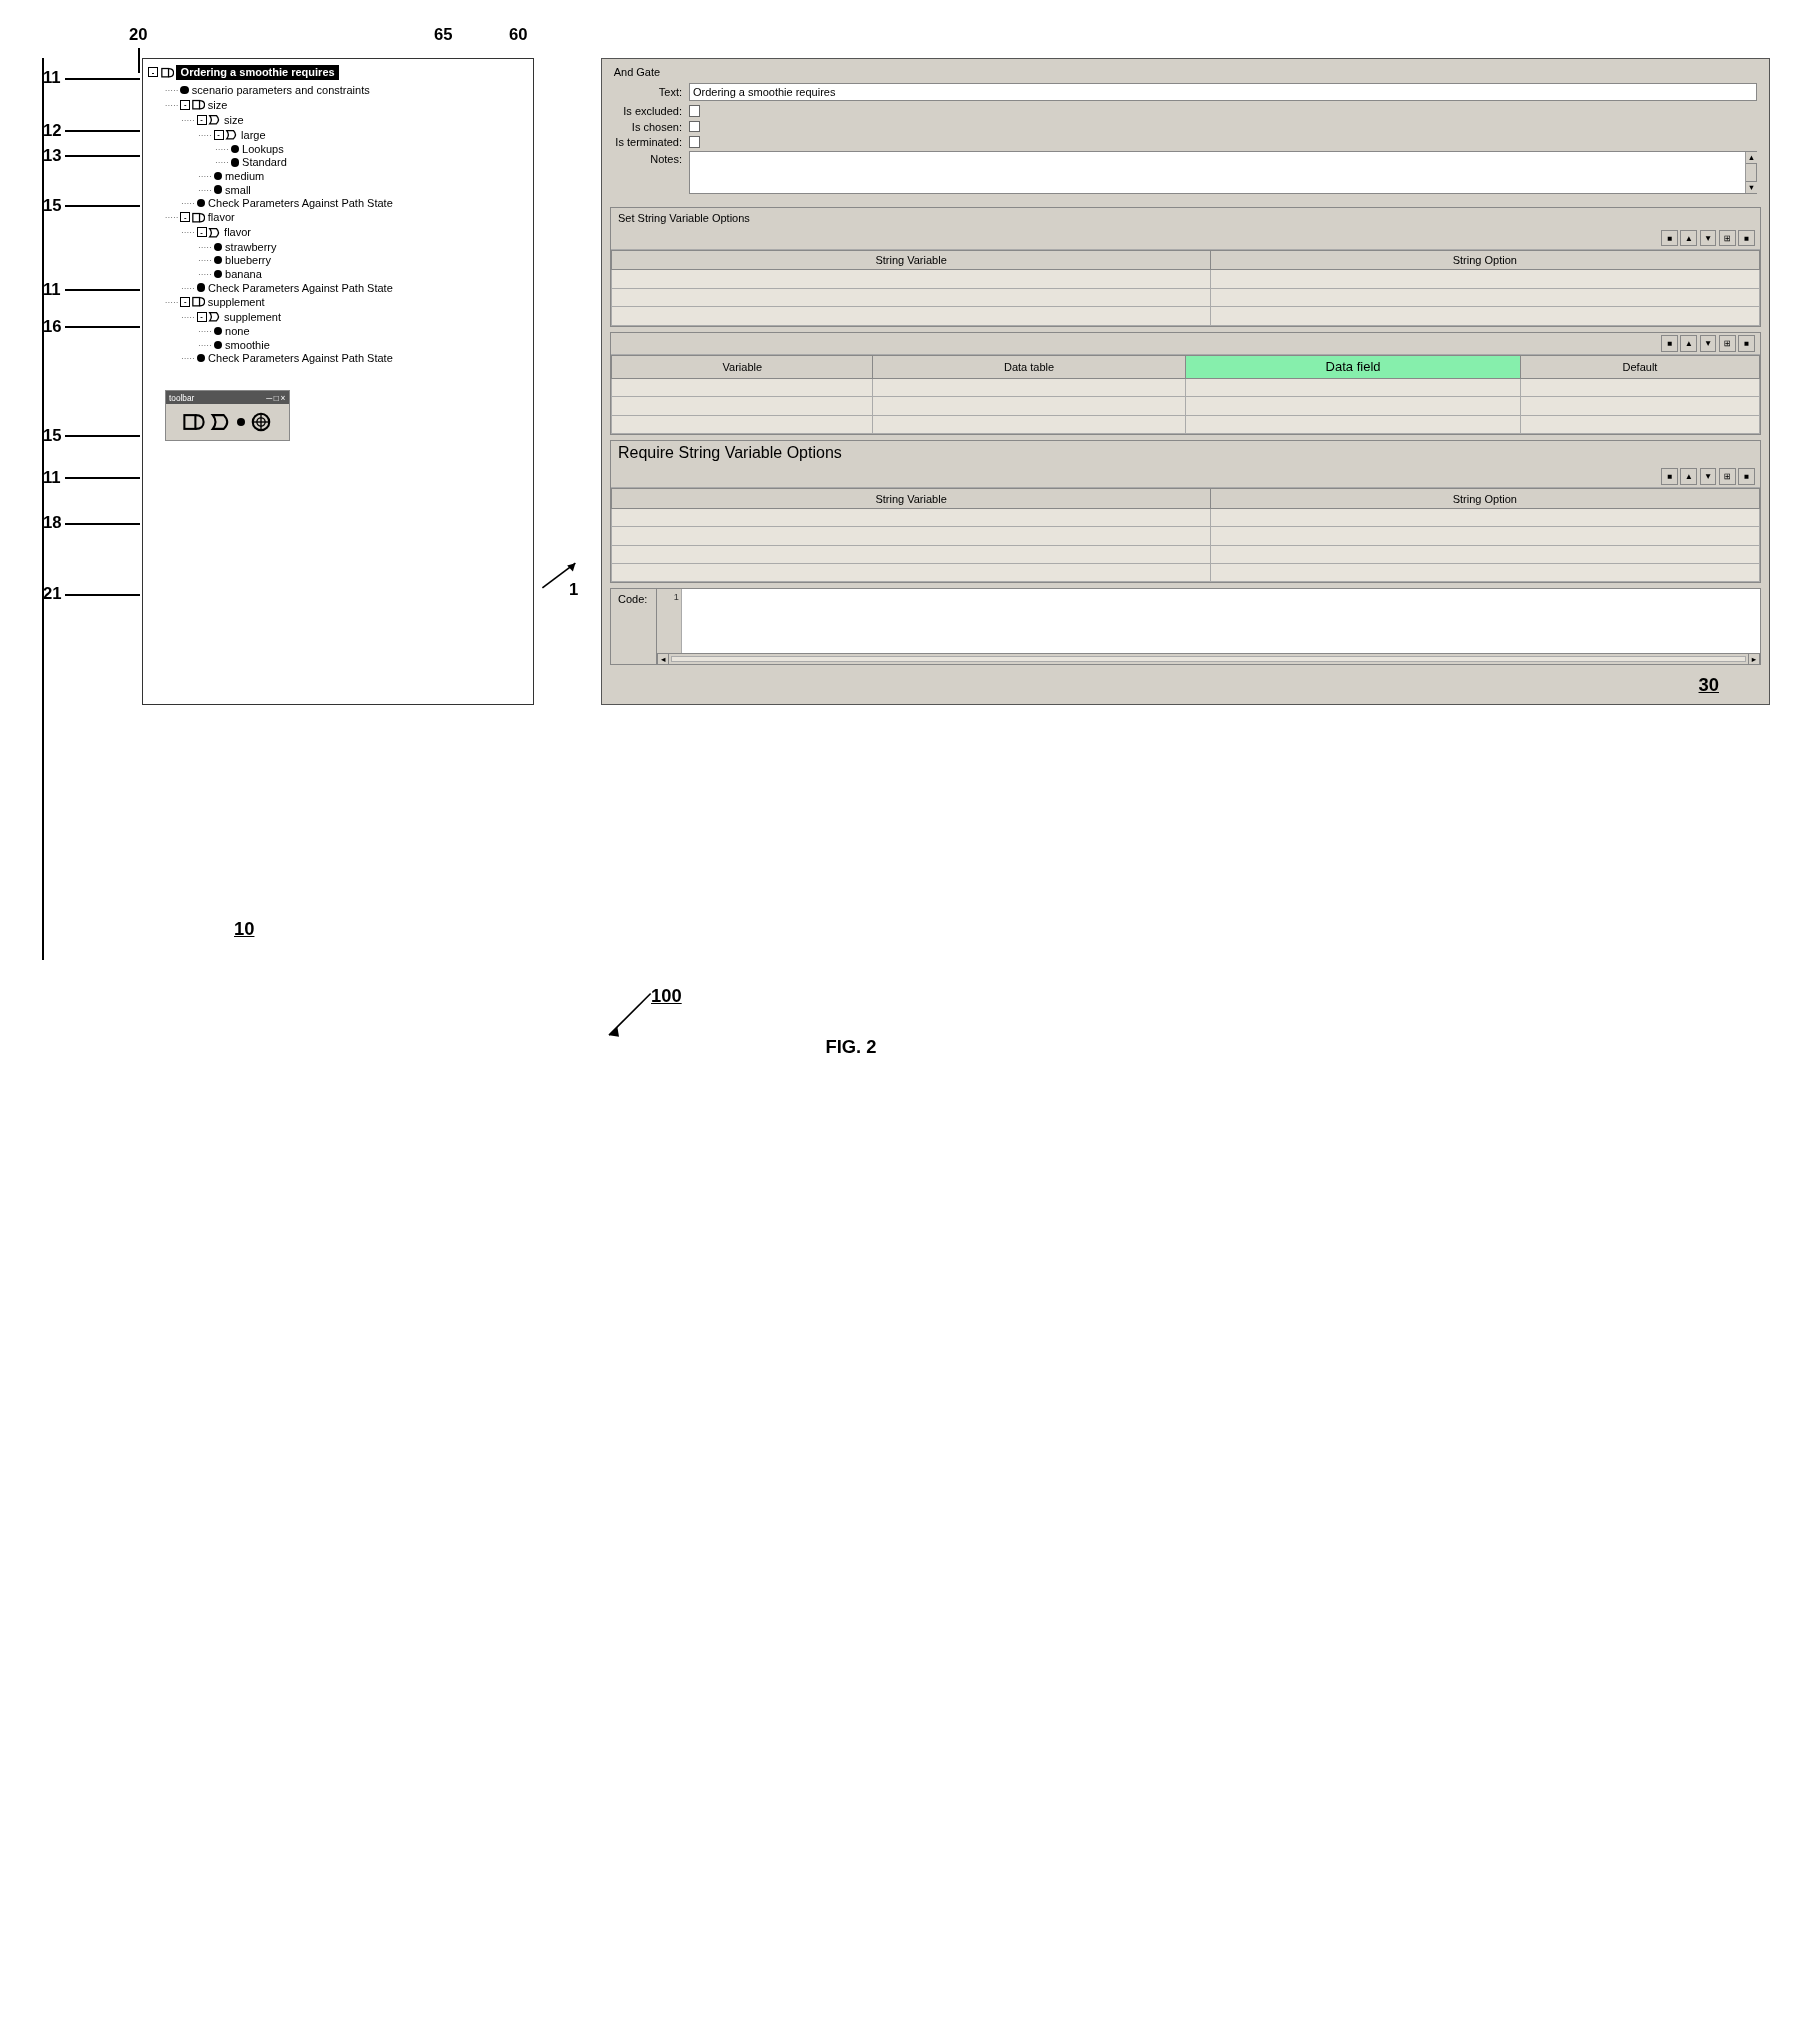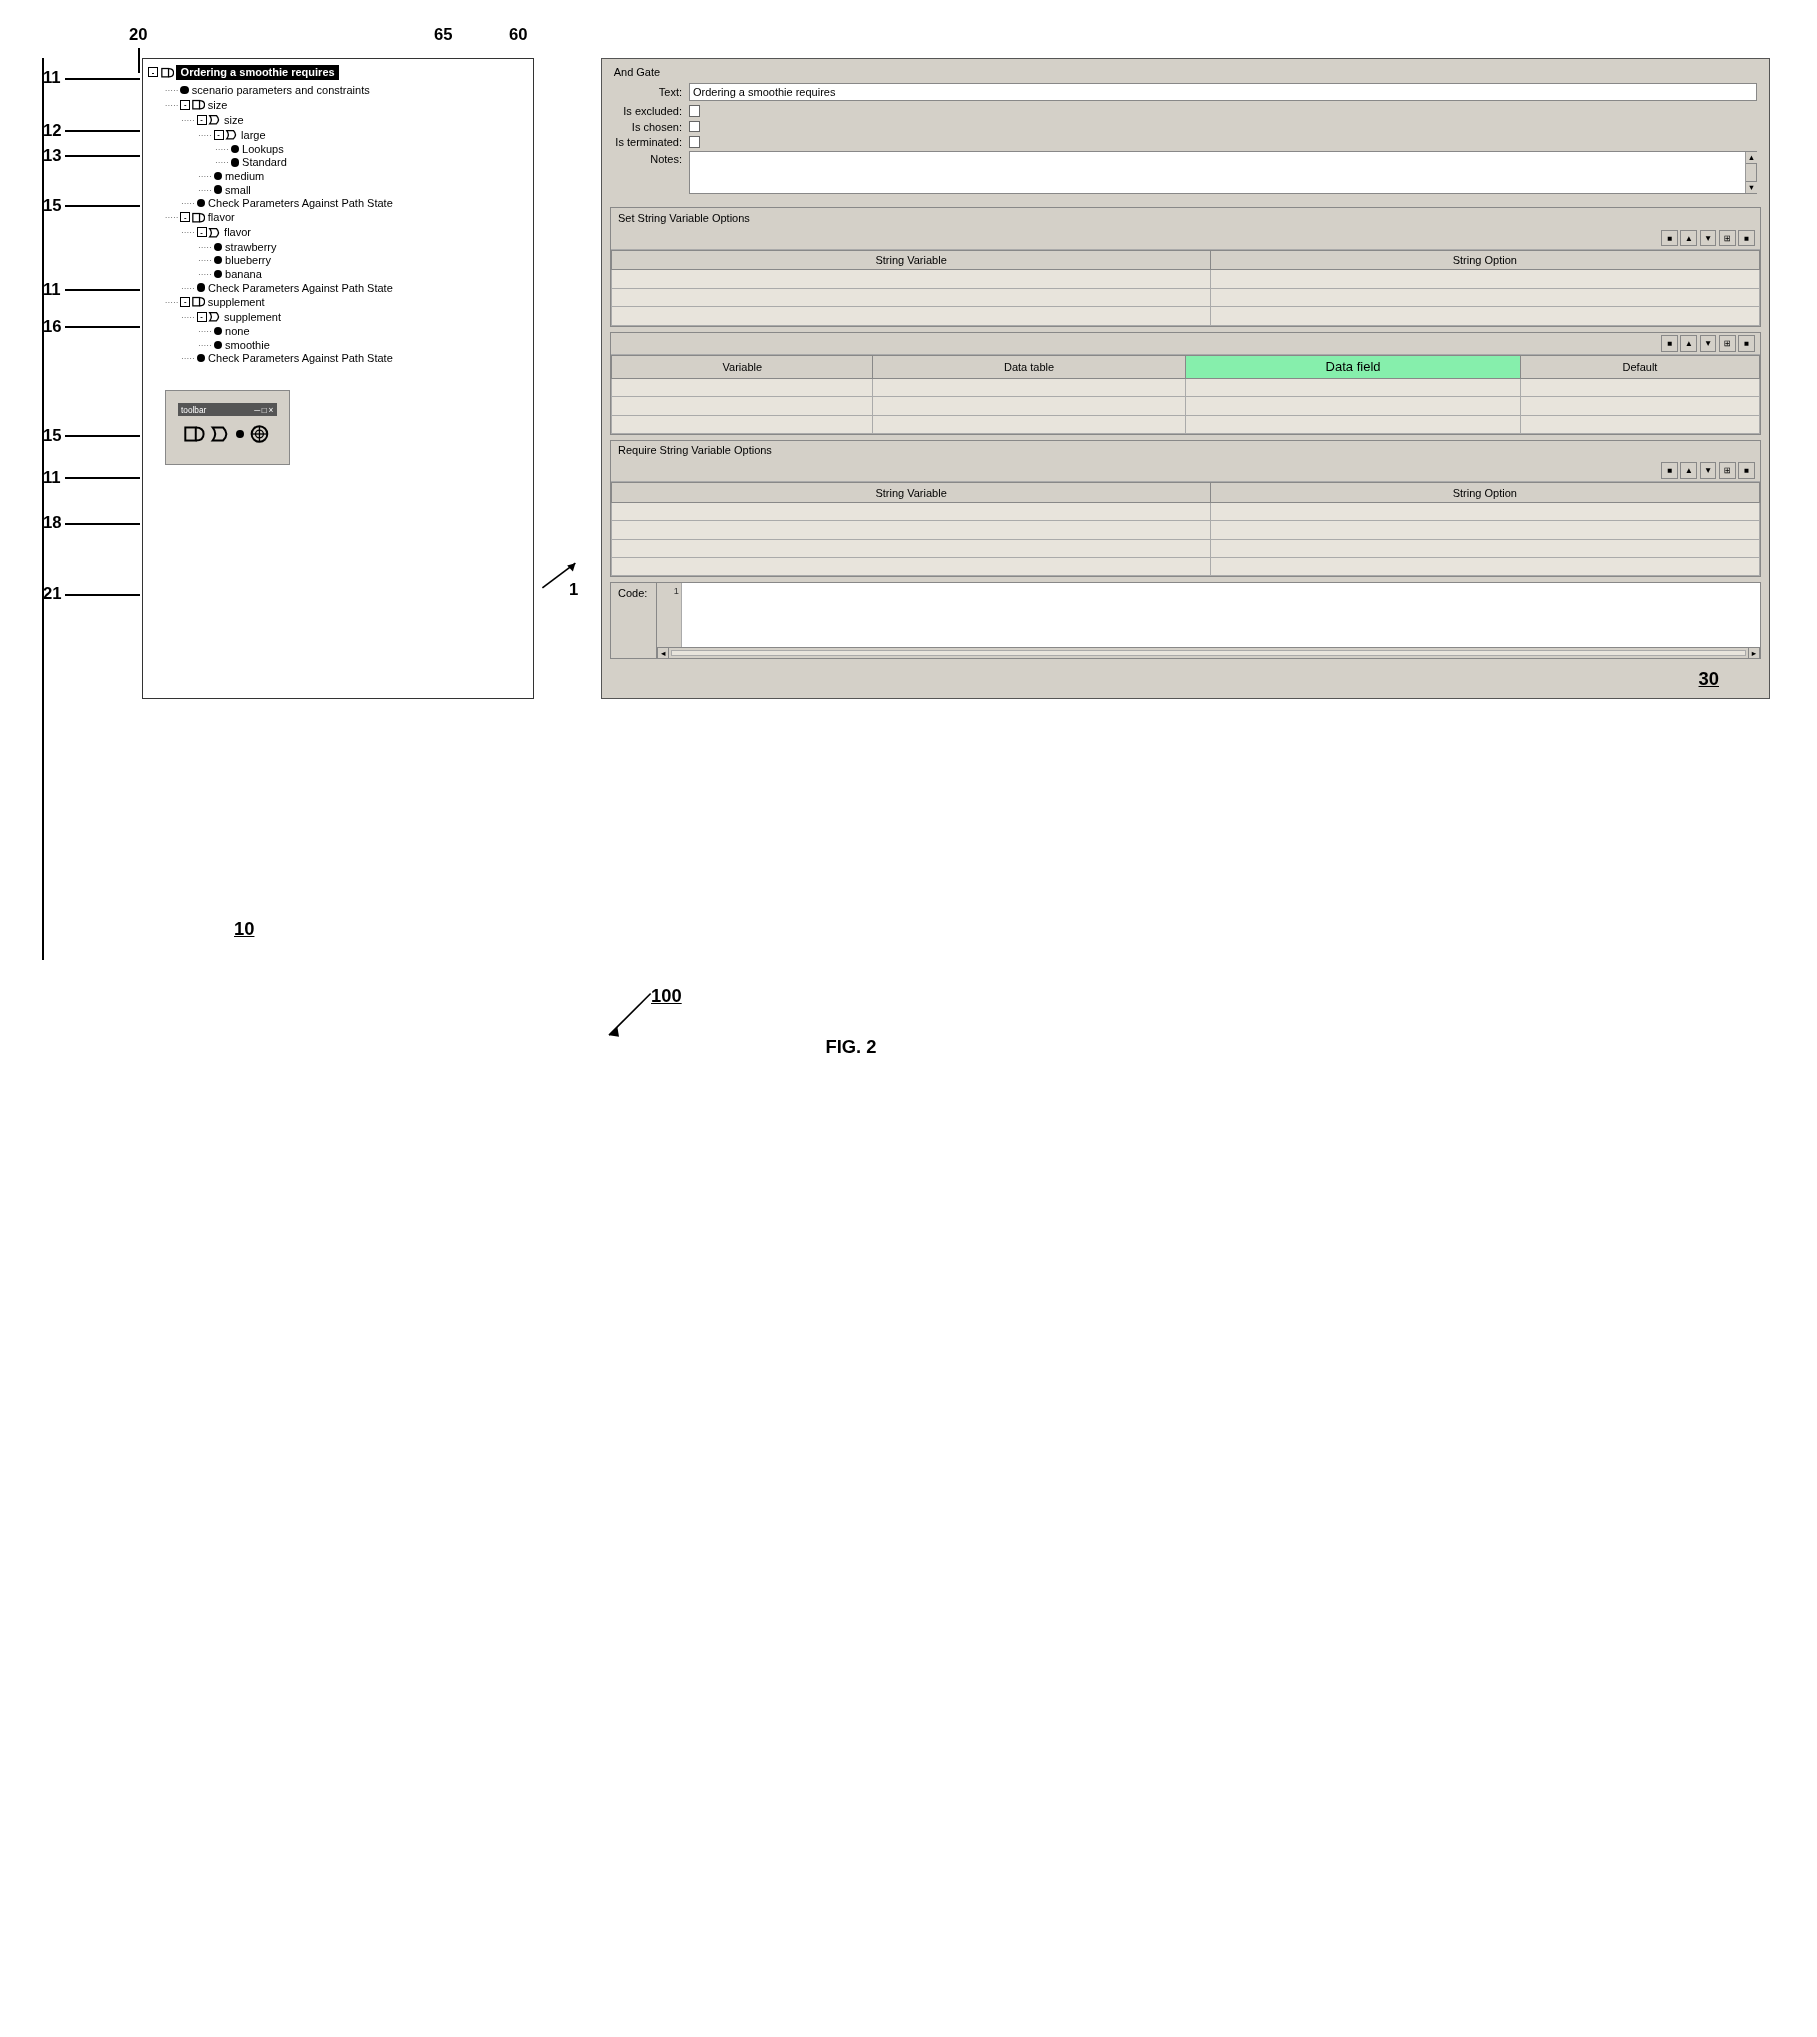--- a/index.html
+++ b/index.html
@@ -217,21 +217,21 @@
         <span style="width:8.3px;height:8.3px;background:#000;border-radius:50%;display:inline-block;margin-right:3.3px;flex-shrink:0;"></span>
         <span>smoothie</span>
       </div>
 
       <div class="tree-item indent-2">
         <span style="color:#666;font-size:8.3px;margin-right:1.7px;">·····</span>
         <span style="width:8.3px;height:8.3px;background:#000;border-radius:50%;display:inline-block;margin-right:3.3px;flex-shrink:0;"></span>
         <span>Check Parameters Against Path State</span>
       </div>
 
-      <div style="margin-top: 25px; margin-left: 16.7px; border: 1.7px solid #888; background: #d4d0c8; width: 125px; padding: 12px;">
+      <div style="margin-top: 25px; margin-left: 16.7px; border: 1.7px solid #888; background: #d4d0c8; width: 125px; padding: 0;">
         <div style="background: #555; color: white; font-size: 8.3px; padding: 1.7px 3.3px; display: flex; justify-content: space-between;">
           <span>toolbar</span>
           <div style="display:flex;gap:1.7px;">
             <span style="cursor:pointer;">─</span>
             <span style="cursor:pointer;">□</span>
             <span style="cursor:pointer;">×</span>
           </div>
         </div>
         <div style="display:flex;gap:5px;justify-content:center;padding:6.7px;">
           <svg width="22" height="22" style="cursor:pointer;" viewBox="0 0 16 16">
@@ -366,21 +366,21 @@
               <td style="border:0.8px solid #aaa;height:18.4px;background:#e8e4dc;"></td>
               <td style="border:0.8px solid #aaa;height:18.4px;background:#e8e4dc;"></td>
               <td style="border:0.8px solid #aaa;height:18.4px;background:#e8e4dc;"></td>
               <td style="border:0.8px solid #aaa;height:18.4px;background:#e8e4dc;"></td>
             </tr>
           </tbody>
         </table>
       </div>
 
       <div style="border:1.7px solid #888;margin:5px 8.3px;">
-        <div style="background:#d4d0c8;padding:3.3px 6.7px;font-size:11px;">Require String Variable Options</div>
+        <div style="background:#d4d0c8;padding:3.3px 6.7px;font-size:16px;">Require String Variable Options</div>
         <div style="display:flex;justify-content:flex-end;padding:2.5px 5px;gap:2.5px;border-bottom:0.8px solid #aaa;">
           <div style="width:16.7px;height:16.7px;background:#d4d0c8;border:0.8px solid #888;display:flex;align-items:center;justify-content:center;font-size:8.3px;cursor:pointer;">■</div>
           <div style="width:16.7px;height:16.7px;background:#d4d0c8;border:0.8px solid #888;display:flex;align-items:center;justify-content:center;font-size:8.3px;cursor:pointer;">▲</div>
           <div style="width:16.7px;height:16.7px;background:#d4d0c8;border:0.8px solid #888;display:flex;align-items:center;justify-content:center;font-size:8.3px;cursor:pointer;">▼</div>
           <div style="width:16.7px;height:16.7px;background:#d4d0c8;border:0.8px solid #888;display:flex;align-items:center;justify-content:center;font-size:8.3px;cursor:pointer;">⊞</div>
           <div style="width:16.7px;height:16.7px;background:#d4d0c8;border:0.8px solid #888;display:flex;align-items:center;justify-content:center;font-size:8.3px;cursor:pointer;">■</div>
         </div>
         <table style="width:100%;border-collapse:collapse;">
           <thead>
             <tr>

